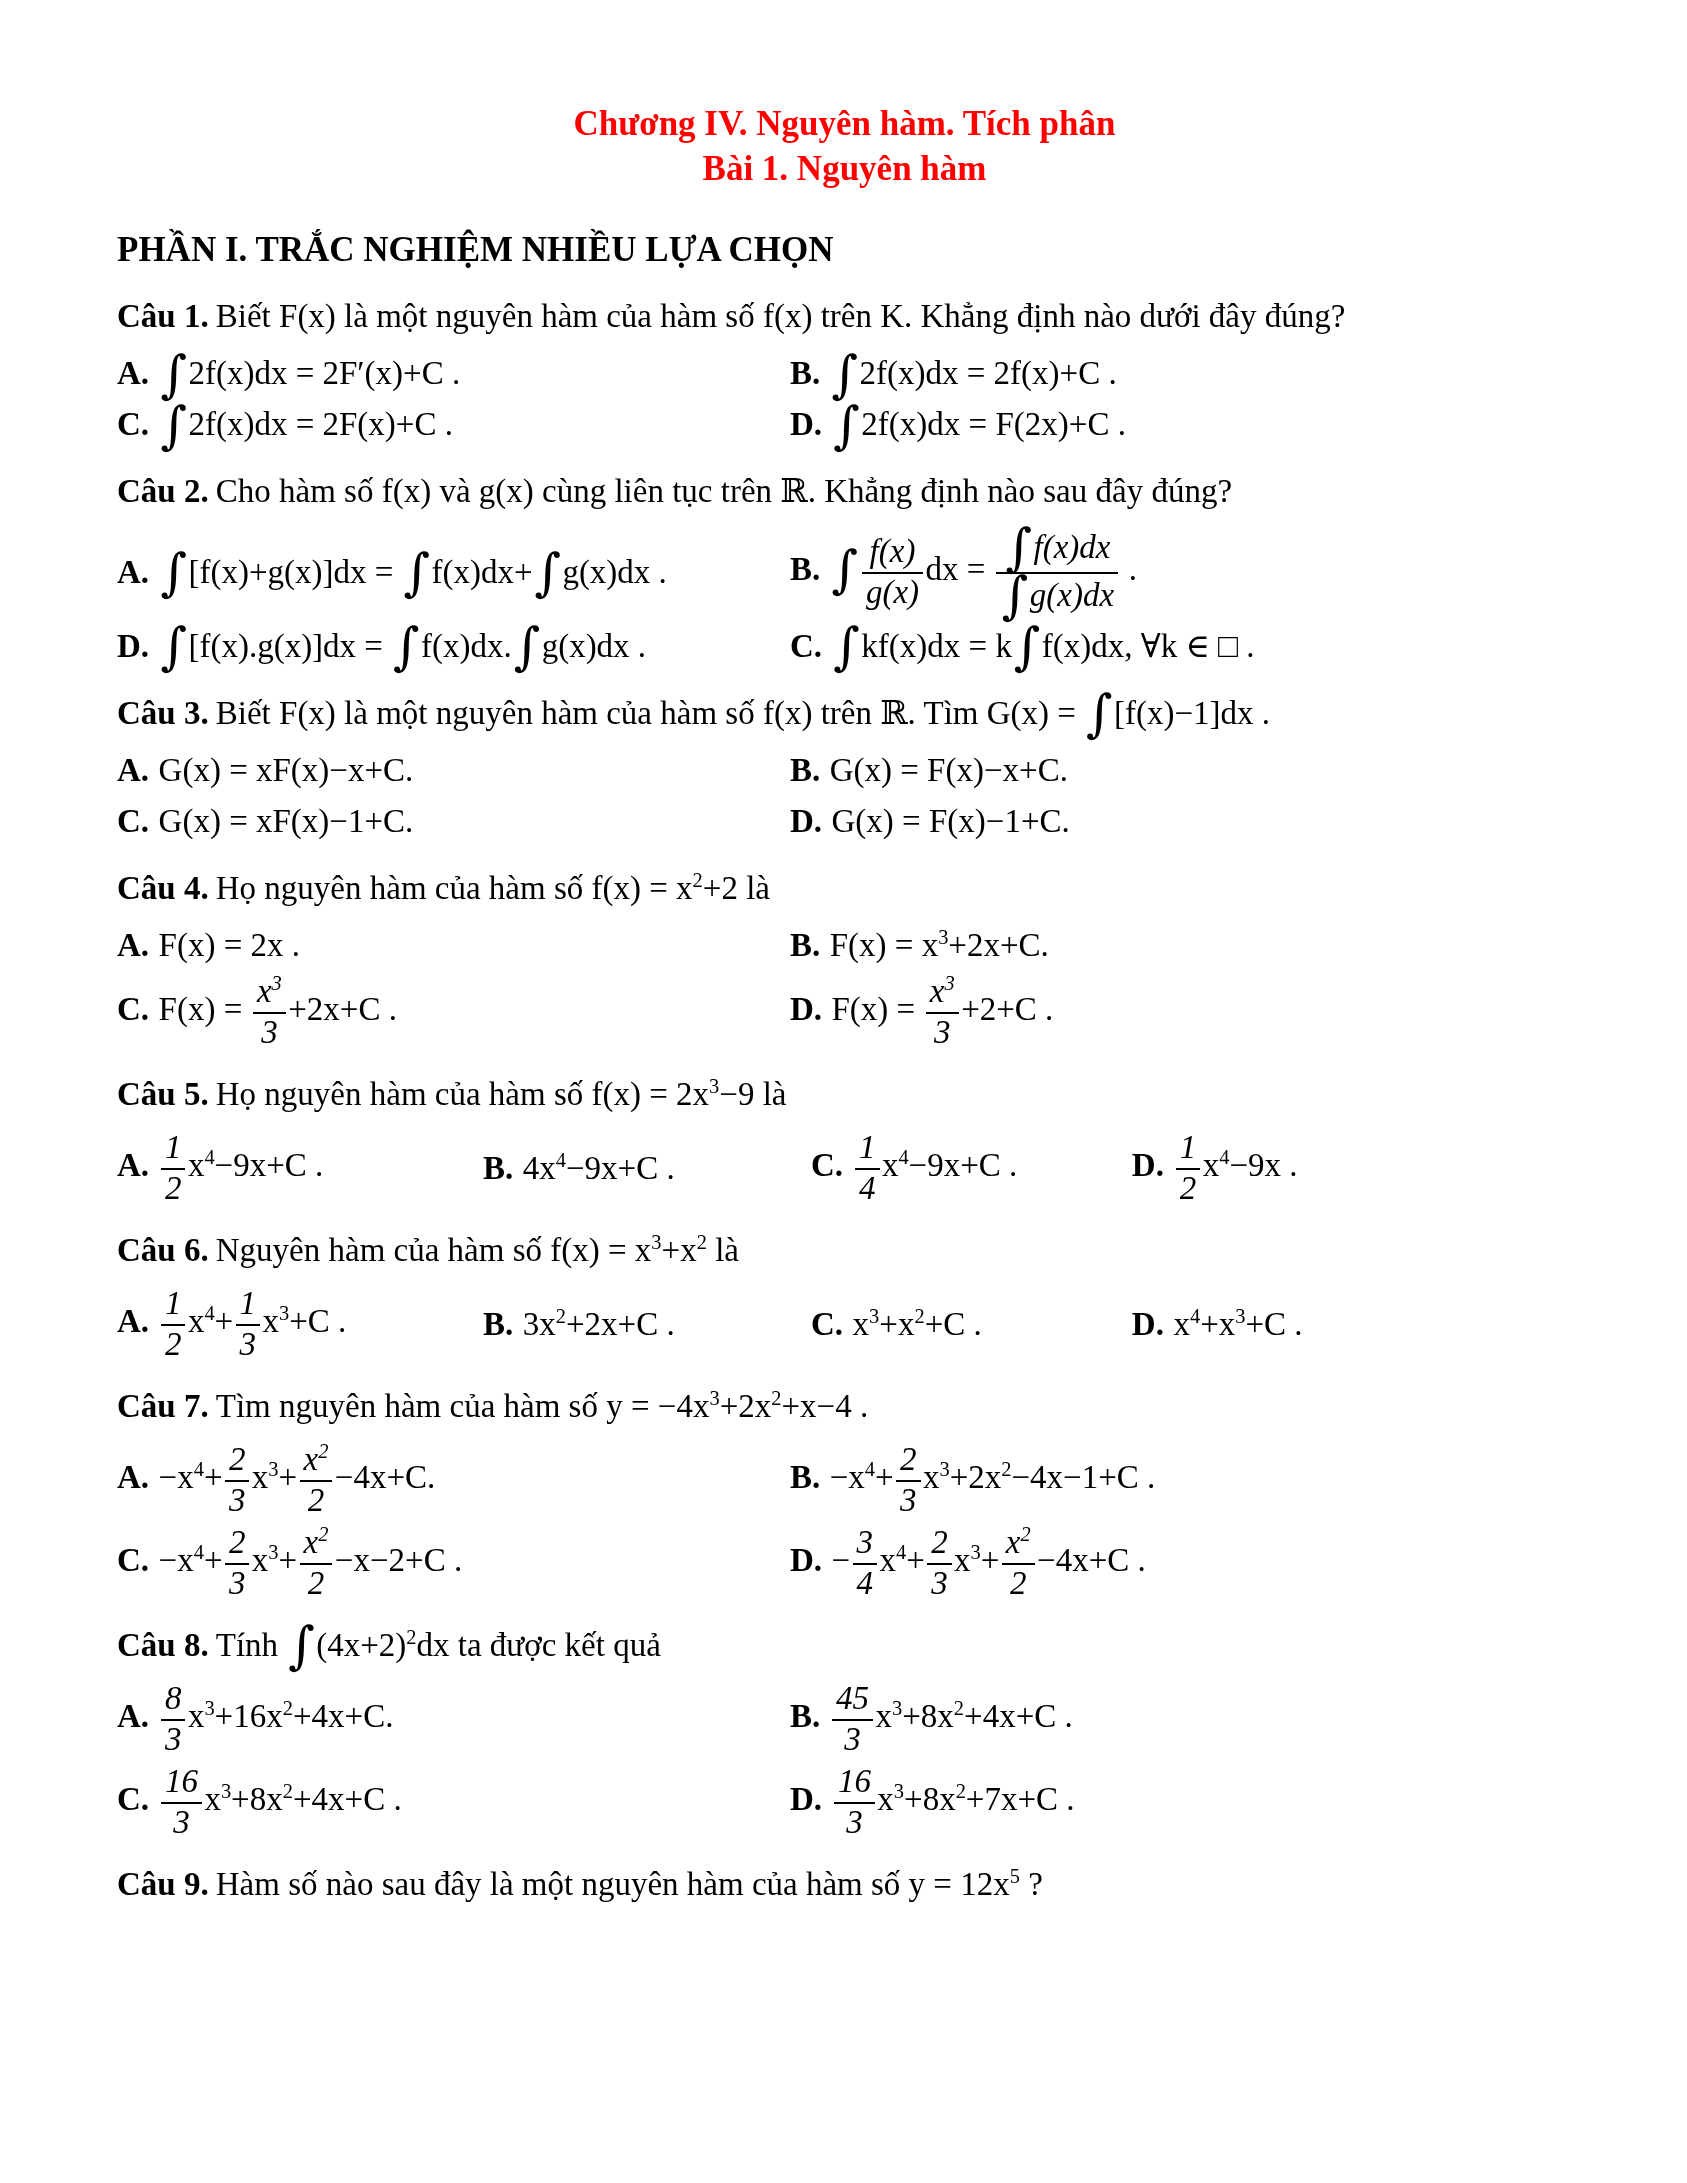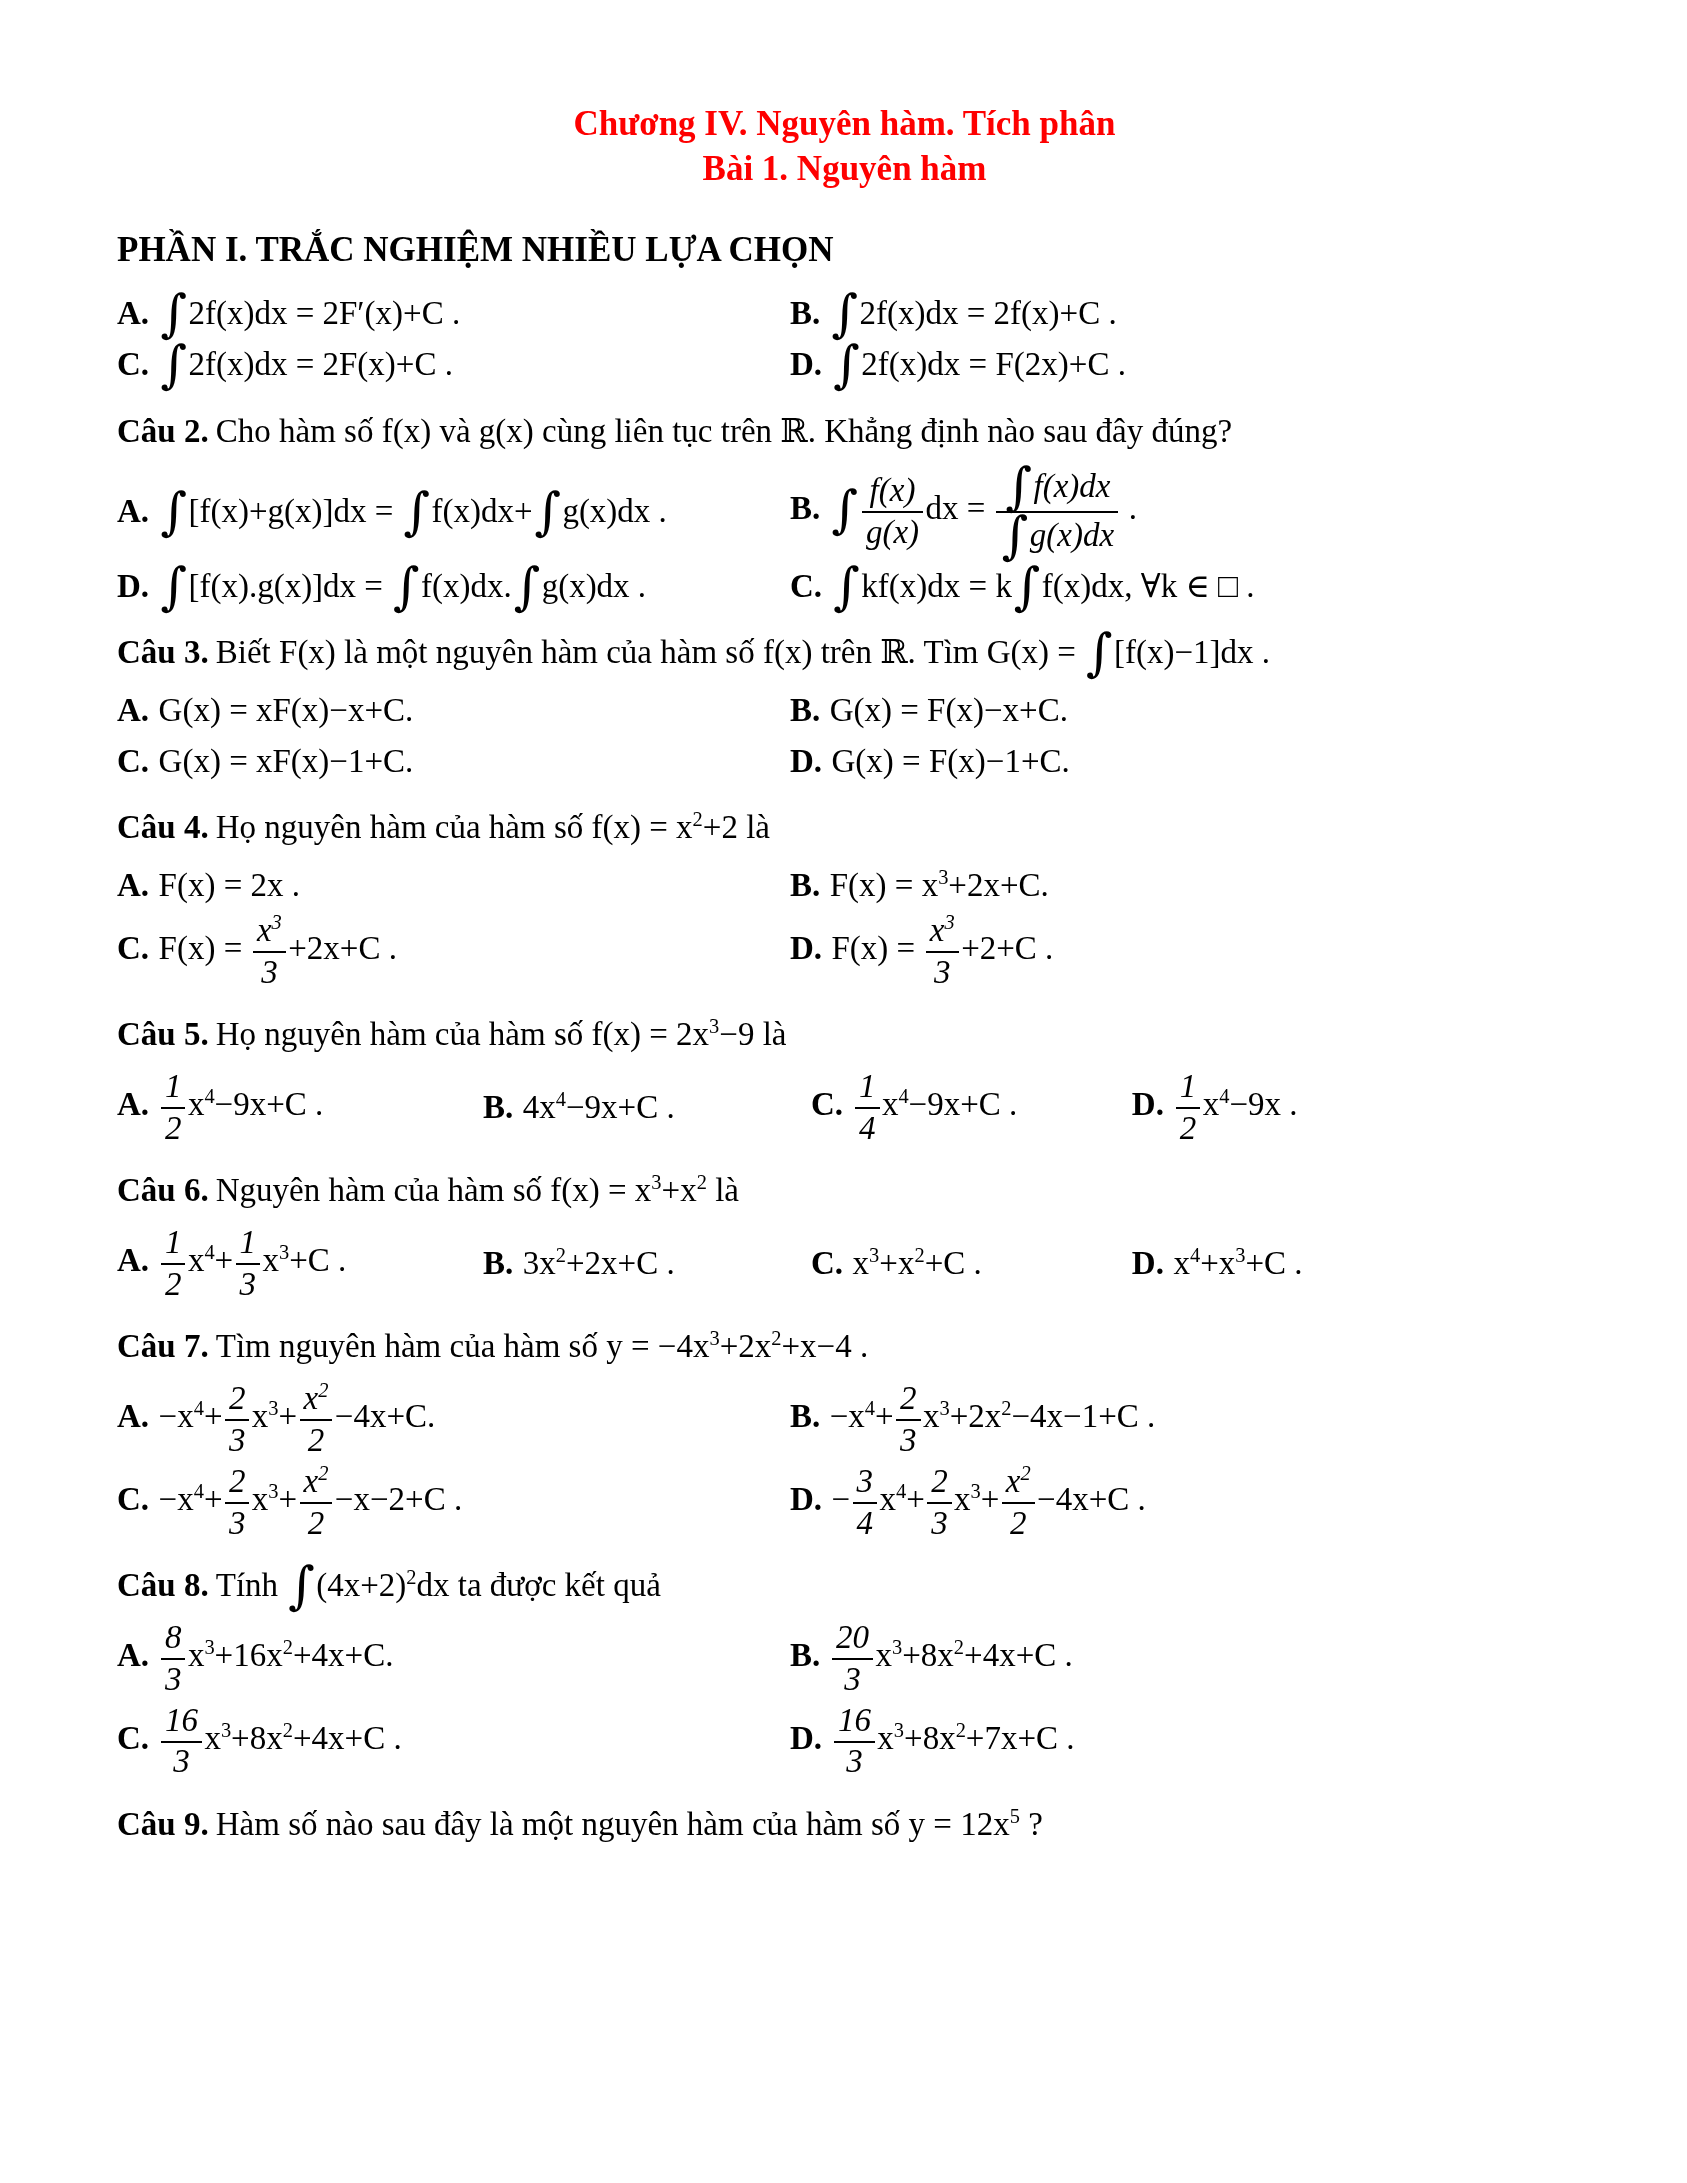--- a/index.html
+++ b/index.html
@@ -31,20 +31,23 @@
 </style>
 </head>
 <body style="background: rgb(255, 255, 255); color: rgb(0, 0, 0);">
 
 <div class="page">
   <div class="doc-title" style="color: rgb(254, 0, 0);">Chương IV. Nguyên hàm. Tích phân</div>
   <div class="doc-subtitle" style="color: rgb(254, 0, 0);">Bài 1. Nguyên hàm</div>
   <div class="section-heading">PHẦN I. TRẮC NGHIỆM NHIỀU LỰA CHỌN</div>
   <div id="question-list">
   <div class="question">
+    <p class="stem">
+      <span class="qlabel">Câu 1.</span><span class="qstem">Biết F(x) là một nguyên hàm của hàm số f(x) trên K. Khẳng định nào dưới đây đúng?</span>
+    </p>
     <div class="options cols2">
   <div class="option">
     <span class="okey">A.</span><span class="oformula"><span class="ig">∫</span>2f(x)dx = 2F′(x)+C .</span>
   </div>
 
   <div class="option">
     <span class="okey">B.</span><span class="oformula"><span class="ig">∫</span>2f(x)dx = 2f(x)+C .</span>
   </div>
 
   <div class="option">
@@ -198,21 +201,21 @@
   <div class="question">
     <p class="stem">
       <span class="qlabel">Câu 8.</span><span class="qstem">Tính <span class="ig">∫</span>(4x+2)<sup>2</sup>dx  ta được kết quả</span>
     </p>
     <div class="options cols2">
   <div class="option">
     <span class="okey">A.</span><span class="oformula"><span class="frac"><span class="num">8</span><span class="den">3</span></span>x<sup>3</sup>+16x<sup>2</sup>+4x+C.</span>
   </div>
 
   <div class="option">
-    <span class="okey">B.</span><span class="oformula"><span class="frac"><span class="num">20</span><span class="den">3</span></span>x<sup>3</sup>+8x<sup>2</sup>+4x+C .</span>
+    <span class="okey">B.</span><span class="oformula"><span class="frac"><span class="num">45</span><span class="den">3</span></span>x<sup>3</sup>+8x<sup>2</sup>+4x+C .</span>
   </div>
 
   <div class="option">
     <span class="okey">C.</span><span class="oformula"><span class="frac"><span class="num">16</span><span class="den">3</span></span>x<sup>3</sup>+8x<sup>2</sup>+4x+C .</span>
   </div>
 
   <div class="option">
     <span class="okey">D.</span><span class="oformula"><span class="frac"><span class="num">16</span><span class="den">3</span></span>x<sup>3</sup>+8x<sup>2</sup>+7x+C .</span>
   </div>
 </div>

